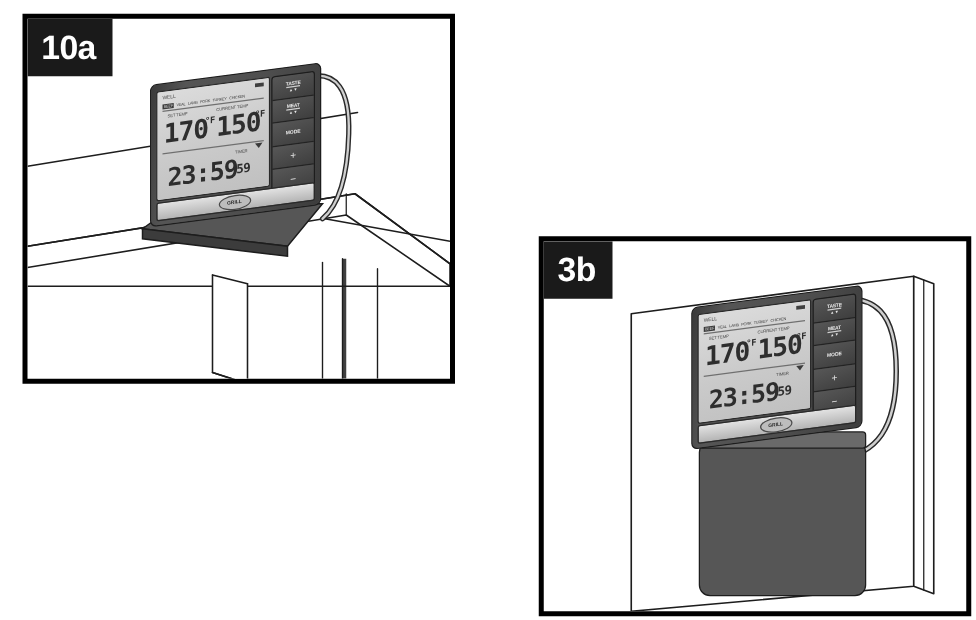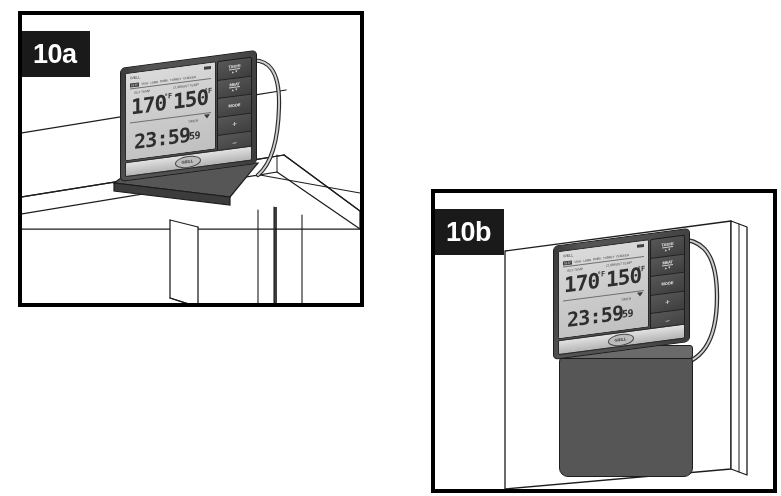--- a/index.html
+++ b/index.html
@@ -3,21 +3,21 @@
 <meta charset="utf-8">
 <style>
   html,body{margin:0;padding:0;background:#fff;}
   body{width:781px;height:496px;position:relative;overflow:hidden;
        font-family:"Liberation Sans",sans-serif;}
 
   .panel{position:absolute;background:#fff;border:4px solid #000;overflow:hidden;}
   #panel-10a{left:18px;top:11px;width:338px;height:288px;}
   #panel-10b{left:431px;top:189px;width:338px;height:296px;}
 
-  .panel-badge{position:absolute;left:0;top:16px;background:#1a1a1a;color:#fff;
+  .panel-badge{position:absolute;left:0;top:0;background:#1a1a1a;color:#fff;
     font-weight:bold;font-size:27px;line-height:46px;padding:0 13px 0 11px;
     letter-spacing:-0.5px;z-index:40;text-align:center;}
 
   .scene{position:absolute;left:0;top:0;width:100%;height:100%;}
   .scene svg{position:absolute;left:0;top:0;}
 
   
   .device{position:absolute;z-index:20;}
   .dev-inner{position:relative;width:100%;height:100%;}
 
@@ -267,14 +267,14 @@
             <span style="font-size:8px;">−</span>
           </div>
         </div>
 
         <div class="chin" style="left:5px;top:95px;width:125px;height:13px;"></div>
         <div class="logo" style="top:96.5px;width:24px;height:10px;font-size:4px;">GRILL</div>
       </div>
     </div>
   </div>
 
-  <div class="panel-badge">10b</div>
+  <div class="panel-badge">3b</div>
 </div>
 
 </body></html>

